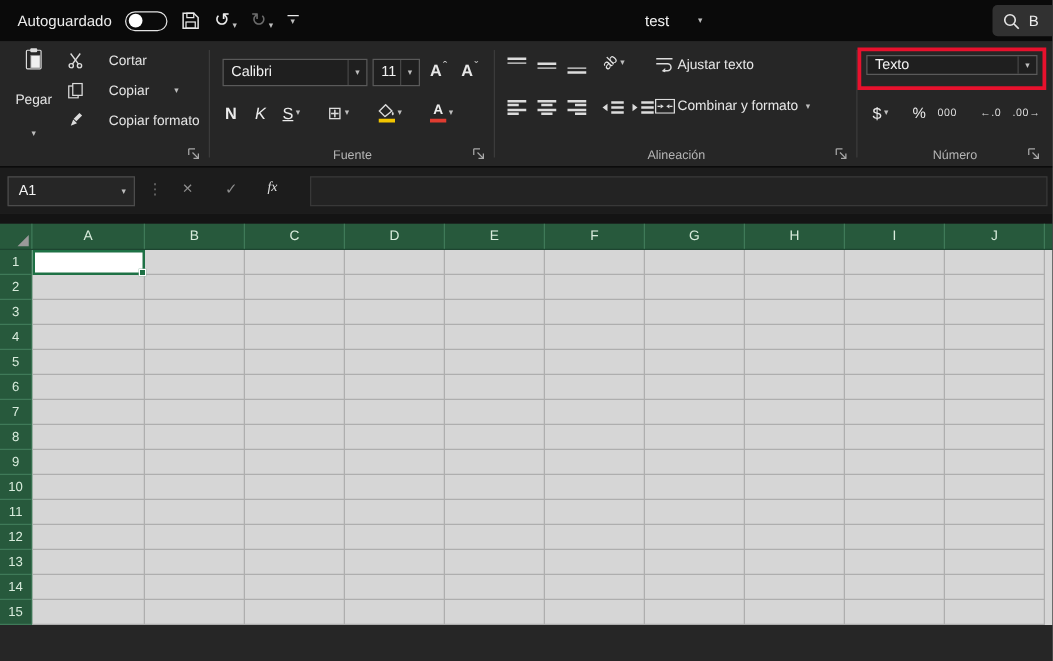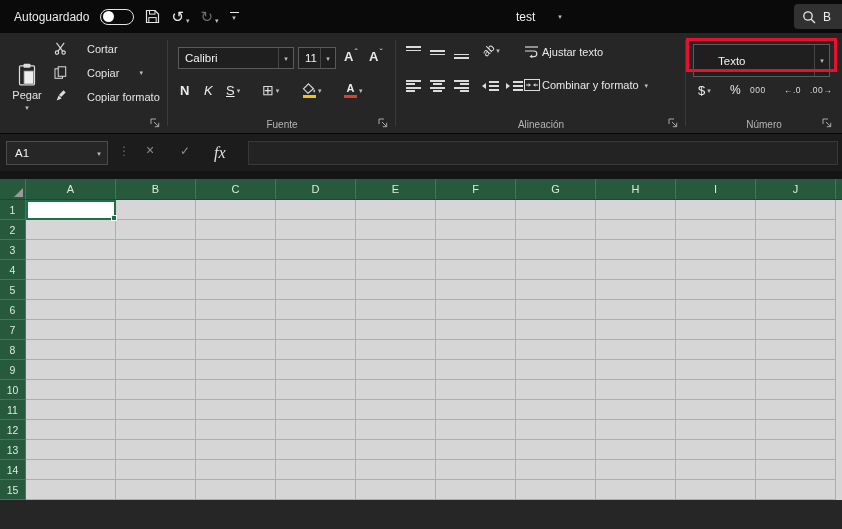--- a/index.html
+++ b/index.html
@@ -24,21 +24,21 @@
   
   .tabsbar { height: 29px; background: #0a0a0a; display: flex; align-items: stretch; padding-left: 4px; }
   .tab { display: flex; align-items: center; padding: 0 15px; font-size: 12px; color: #e4e4e4; }
   .tab.active { font-weight: bold; color: #fff; box-shadow: inset 0 -3px 0 #2aa262; }
   
   .ribbon { height: 100px; background: #262626; position: relative; color: #e4e4e4; font-size: 11px; }
   .group { position: absolute; top: 0; height: 100px; }
   .group.sep::after { content: ""; position: absolute; right: 0; top: 7px; bottom: 7px; width: 1px; background: #3b3b3b; }
   .glabel { position: absolute; bottom: 3px; left: 0; right: 0; text-align: center; font-size: 10px; color: #b5b5b5; }
   .launcher { position: absolute; right: 8px; bottom: 5px; width: 10px; height: 10px; }
-  .paste { position: absolute; left: 4px; top: 5px; width: 46px; height: 73px; display: flex; flex-direction: column; align-items: center; justify-content: flex-end; gap: 3px; }
+  .paste { position: absolute; left: 4px; top: 5px; width: 46px; height: 73px; display: flex; flex-direction: column; align-items: center; justify-content: flex-end; gap: 18px; }
   .small-item { position: absolute; left: 54px; display: flex; align-items: center; gap: 20px; white-space: nowrap; }
   .combo { position: absolute; display: flex; align-items: stretch; background: #1f1f1f; border: 1px solid #5a5a5a; height: 22px; }
   .combo .val { flex: 1; display: flex; align-items: center; padding-left: 6px; font-size: 11.5px; color: #f2f2f2; overflow: hidden; white-space: nowrap; }
   .combo .dd { width: 15px; display: flex; align-items: center; justify-content: center; border-left: 1px solid #464646; }
   .abtn { position: absolute; display: flex; align-items: flex-start; gap: 1px; }
   .bigA { font-size: 13px; font-weight: bold; color: #e8e8e8; line-height: 1; }
   .caret { font-size: 10px; line-height: 0.7; color: #cfcfcf; }
   .fmt { position: absolute; top: 46px; height: 22px; display: flex; align-items: center; gap: 2px; }
   .fmt .letter { font-size: 13px; color: #ececec; }
   .italicK { font-style: italic; }
@@ -316,21 +316,21 @@
       </div>
       <div class="glabel">Alineación</div>
       <svg class="launcher" viewBox="0 0 10 10">
         <path d="M1 1 h5 M1 1 v5" fill="none" stroke="#a8a8a8" stroke-width="1"></path>
         <path d="M4 4 l4.5 4.5 M8.7 4.8 v3.9 h-3.9" fill="none" stroke="#a8a8a8" stroke-width="1"></path>
       </svg>
     </div>
 
     <div class="group" style="left:686px; width:156px;">
       <div class="redbox" style="border-color: rgb(232, 17, 45);"></div>
-      <div class="combo" style="left:7px; top:11px; width:137px; height:33px;padding-left:18px;">
+      <div class="combo" style="left:7px; top:11px; width:137px; height:16px;">
         <span class="val">Texto</span>
         <span class="dd">
             <span class="chev7">▾</span>
           </span>
       </div>
       <div class="fmt" style="left:12px;">
         <span style="font-size:13px; color:#ececec;">$</span>
         <span class="chev7">▾</span>
       </div>
       <div class="fmt" style="left:44px;">
@@ -356,21 +356,21 @@
   <div class="formula">
     <div class="namebox">
       <span class="val">A1</span>
       <span class="dd">
           <span class="chev7">▾</span>
         </span>
     </div>
     <span class="fitem" style="left:118px; color:#6f6f6f; font-size:12px;">⋮</span>
     <span class="fitem" style="left:146px; color:#8d8d8d; font-size:14px; top:9px;">×</span>
     <span class="fitem" style="left:180px; color:#8d8d8d; font-size:12px;">✓</span>
-    <span class="fitem" style="left:214px; color:#e0e0e0; font-size:16px; font-style:italic; font-family:'Liberation Serif',serif;">fx</span>
+    <span class="fitem" style="left:214px; color:#e0e0e0; font-size:11px; font-style:italic; font-family:'Liberation Serif',serif;">fx</span>
     <div class="ffield"></div>
   </div>
 
   <div class="gridgap"></div>
   <div class="colheaders">
     <div class="corner"></div>
   <div class="colh first">A</div>
       <div class="colh">B</div>
       <div class="colh">C</div>
       <div class="colh">D</div>

